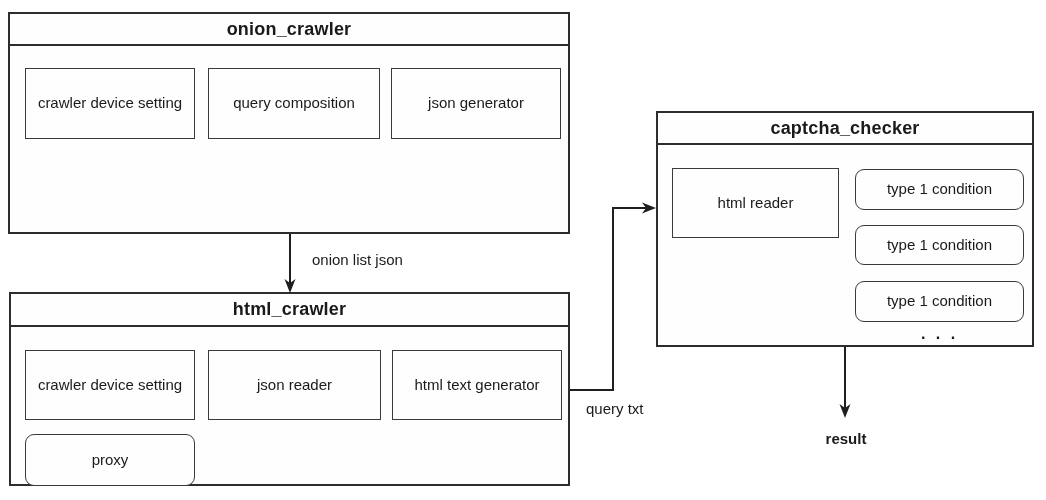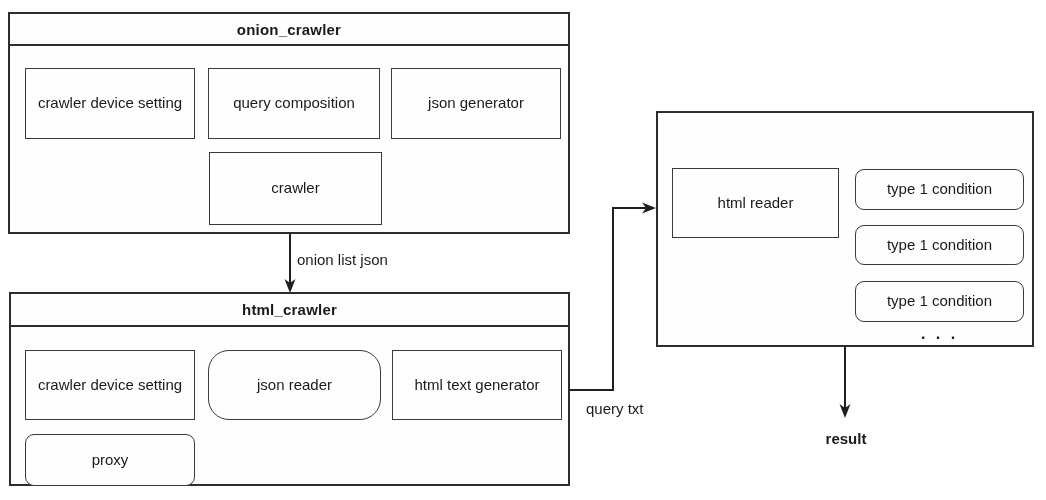--- a/index.html
+++ b/index.html
@@ -16,21 +16,21 @@
     background: #fefefe;
     border: 2px solid #2d2d2d;
     box-sizing: border-box;
   }
   .container-title {
     position: absolute;
     left: 0; top: 0; right: 0;
     border-bottom: 2px solid #2d2d2d;
     display: flex; align-items: center; justify-content: center;
     font-weight: bold;
-    font-size: 15px;
+    font-size: 18px;
     letter-spacing: 0.2px;
     text-align: center;
   }
   .module-box {
     position: absolute;
     background: #fefefe;
     border: 1.5px solid #3a3a3a;
     box-sizing: border-box;
     display: flex; align-items: center; justify-content: center;
     text-align: center;
@@ -60,49 +60,49 @@
 </head>
 <body>
 
 <div id="canvas">
 
   <div class="container-box" style="left:8px; top:12px; width:562px; height:222px;">
     <div class="container-title" style="height:30px;">onion_crawler</div>
     <div class="module-box" style="left:15px; top:54px; width:170px; height:71px;">crawler device setting</div>
     <div class="module-box" style="left:381px; top:54px; width:170px; height:71px;">json generator</div>
     <div class="module-box" style="left:198px; top:54px; width:172px; height:71px;">query composition</div>
-    <div class="module-box" style="left:199px; top:138px; width:173px; height:73px;">crawler</div>
   </div>
 
   <div class="container-box" style="left:9px; top:292px; width:561px; height:194px;">
     <div class="container-title" style="height:31px;">html_crawler</div>
     <div class="module-box" style="left:14px; top:56px; width:170px; height:70px;">crawler device setting</div>
-    <div class="module-box" style="left:197px; top:56px; width:173px; height:70px;border-radius:21px;">json reader</div>
+    <div class="module-box" style="left:197px; top:56px; width:173px; height:70px;">json reader</div>
     <div class="module-box" style="left:381px; top:56px; width:170px; height:70px;">html text generator</div>
     <div class="module-box rounded" style="left:14px; top:140px; width:170px; height:52px;">proxy</div>
   </div>
 
   <div class="container-box" style="left:656px; top:111px; width:378px; height:236px;">
+    <div class="container-title" style="height:30px;">captcha_checker</div>
     <div class="module-box" style="left:14px; top:55px; width:167px; height:70px;">html reader</div>
     <div class="module-box rounded" style="left:197px; top:56px; width:169px; height:41px;">type 1 condition</div>
     <div class="module-box rounded" style="left:197px; top:112px; width:169px; height:40px;">type 1 condition</div>
     <div class="module-box rounded" style="left:197px; top:168px; width:169px; height:41px;">type 1 condition</div>
     <div class="ellipsis-label" style="left:197px; top:212px; width:169px;">. . .</div>
   </div>
 
   <svg id="arrow-overlay" width="1046" height="500" viewBox="0 0 1046 500">
     <g stroke="#1f1f1f" stroke-width="2" fill="none">
       <path d="M290,234 L290,284"></path>
       <path d="M570,390 L613,390 L613,208 L647,208"></path>
       <path d="M845,347 L845,409"></path>
     </g>
     <g fill="#1f1f1f" stroke="none">
       <polygon points="290,293 284.5,279 290,283 295.5,279"></polygon>
       <polygon points="656,208 642,202.5 646,208 642,213.5"></polygon>
       <polygon points="845,418 839.5,404 845,408 850.5,404"></polygon>
     </g>
   </svg>
 
-  <div class="edge-label" style="left:297px; top:251px;">onion list json</div>
+  <div class="edge-label" style="left:312px; top:251px;">onion list json</div>
   <div class="edge-label" style="left:586px; top:400px;">query txt</div>
   <div class="edge-label" style="left:810px; top:430px; width:72px; text-align:center;font-weight:bold;">result</div>
 
 </div>
 
 </body></html>

